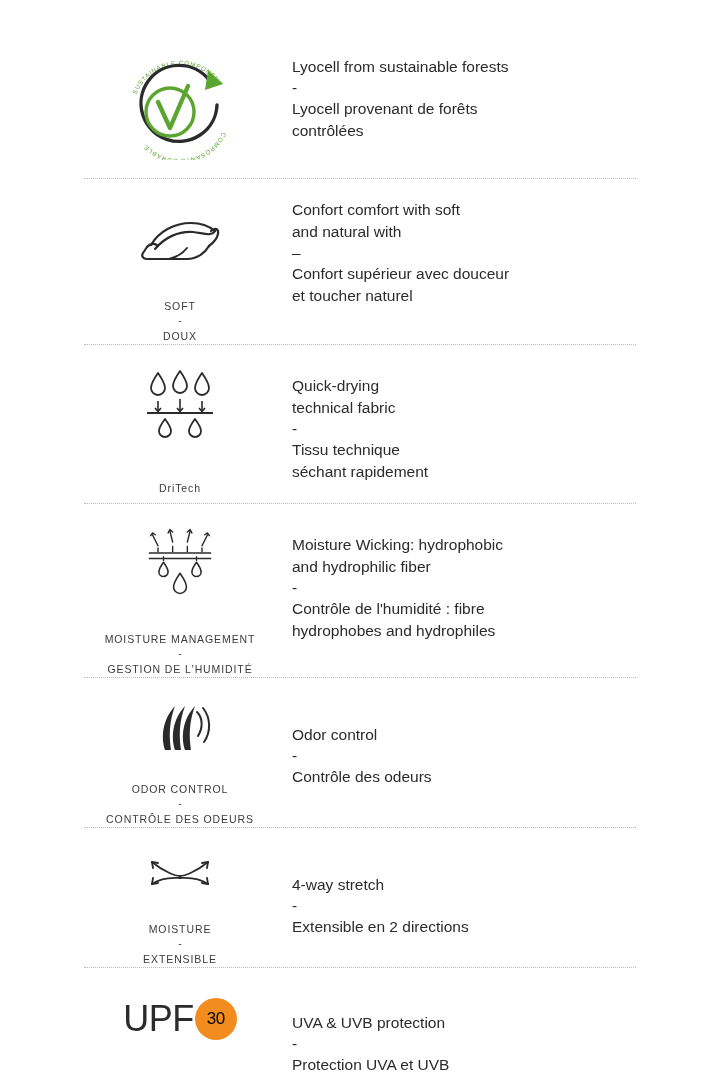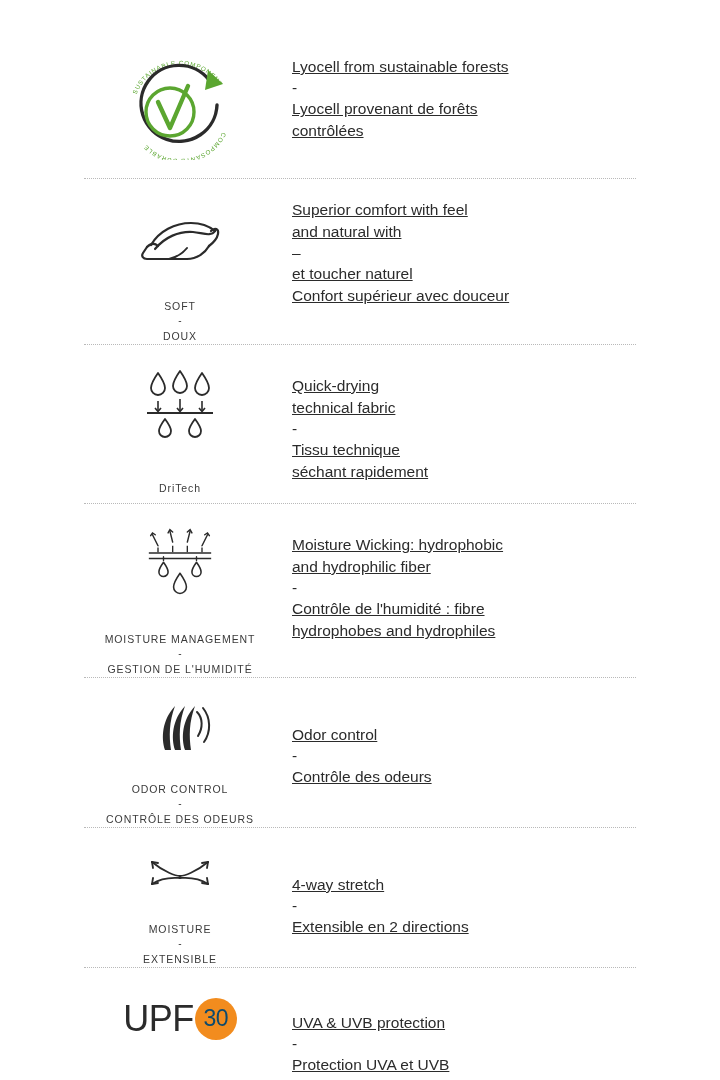--- a/index.html
+++ b/index.html
@@ -55,21 +55,20 @@
   .text-cell {
     flex: 1 1 auto;
     padding-left: 16px;
     padding-top: 6px;
   }
   .text-en, .text-fr {
     font-size: 15.5px;
     line-height: 1.42;
     color: #2b2b2b;
     font-weight: 400;
-    text-decoration: underline;
   }
   .dash {
     font-size: 15.5px;
     line-height: 1.3;
     color: #2b2b2b;
   }
   .divider {
     border-bottom: 1px dotted #b9b9b9;
     height: 0;
     margin: 0;
@@ -97,25 +96,25 @@
     font-size: 36px;
     letter-spacing: -0.5px;
     color: #2b2b2b;
     font-weight: 400;
   }
   .upf-badge {
     width: 42px;
     height: 42px;
     border-radius: 50%;
     background: #f28c1e;
-    color: #0c4a6e;
+    color: #000000;
     display: inline-flex;
     align-items: center;
     justify-content: center;
-    font-size: 23px;
+    font-size: 17px;
     margin-left: 1px;
     line-height: 1;
   }
 </style>
 </head>
 <body>
 
 <div class="sheet">
 
   <div class="feature-row row-lyocell">
@@ -161,25 +160,25 @@
           <path d="M 86,30 C 90,26 94,28 93,33 C 92,38 88,42 84,45" fill="none" stroke="#2b2b2b" stroke-width="2.2" stroke-linecap="round"></path>
         </svg>
       </div>
       <div class="icon-caption">
         <div>SOFT</div>
         <div class="sep">-</div>
         <div>DOUX</div>
       </div>
     </div>
     <div class="text-cell">
-      <div class="text-en">Superior comfort with feel</div>
+      <div class="text-en">Confort comfort with soft</div>
       <div class="text-en">and natural with</div>
       <div class="dash">–</div>
+      <div class="text-fr"> Confort supérieur avec douceur</div>
       <div class="text-fr">et toucher naturel</div>
-      <div class="text-fr"> Confort supérieur avec douceur</div>
     </div>
   </div>
 
   <div class="divider"></div>
 
   <div class="feature-row row-dritech">
     <div class="icon-cell">
       <div class="icon-art" style="height:92px;">
         <svg width="110" height="92" viewBox="0 0 110 92" aria-hidden="true">
           <g fill="none" stroke="#2b2b2b" stroke-width="1.8" stroke-linejoin="round">

